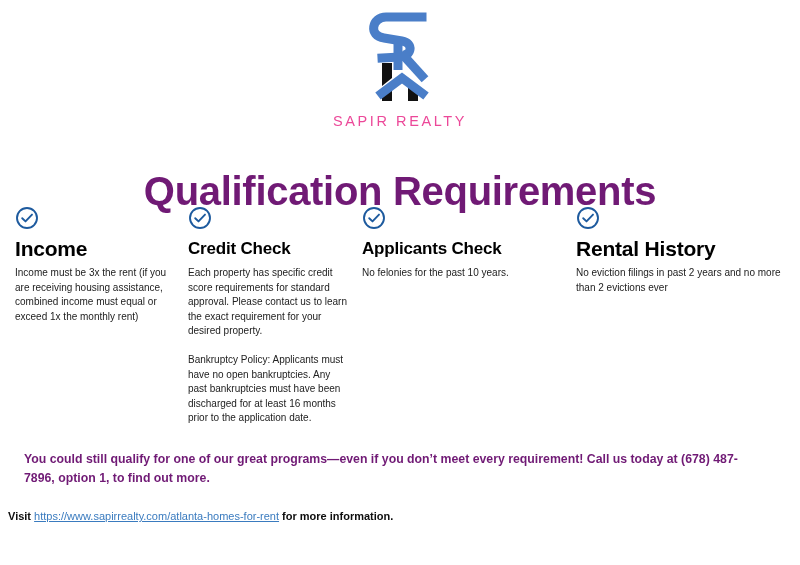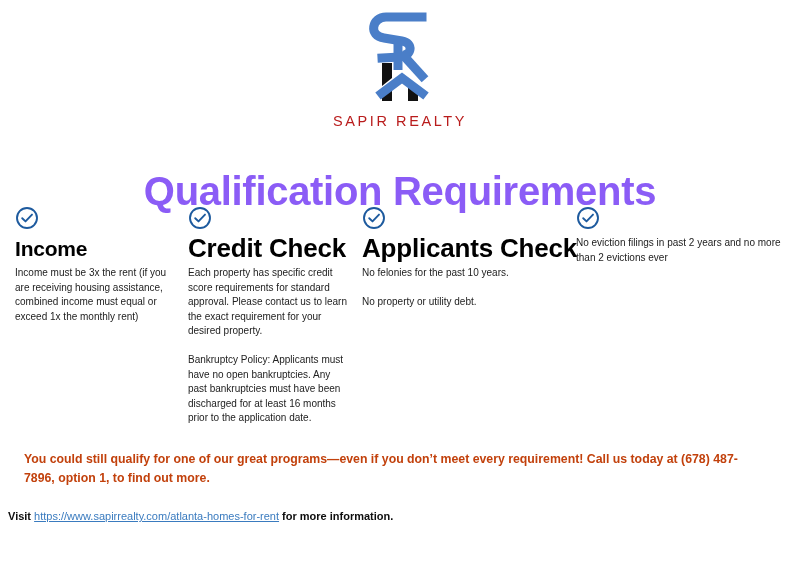--- a/index.html
+++ b/index.html
@@ -28,35 +28,35 @@
     display: block;
     margin: 0 auto;
   }
   .logo-wordmark {
     display: block;
     margin: 1px auto 0 auto;
     font-family: "Liberation Sans", sans-serif;
     font-size: 14.5px;
     font-weight: 400;
     letter-spacing: 2.6px;
-    color: #b91c1c;
+    color: #ec4899;
     line-height: 16px;
   }
 
   
   .page-title {
     position: absolute;
     left: 0;
     top: 140px;
     width: 800px;
     text-align: center;
     font-size: 40px;
     font-weight: bold;
     letter-spacing: -0.3px;
-    color: #8b5cf6;
+    color: #701a75;
     line-height: 48px;
   }
 
   
   .columns {
     position: absolute;
     left: 0;
     top: 206px;
     width: 800px;
     height: 230px;
@@ -81,40 +81,40 @@
   .col-title {
     font-size: 21px;
     font-weight: bold;
     color: #000000;
     line-height: 25px;
     margin: 0 0 5px 0;
     white-space: nowrap;
     letter-spacing: -0.2px;
   }
   .col-1 .col-title,
-  .col-2 .col-title { font-size: 26px; }
+  .col-2 .col-title { font-size: 17px; }
 
   .col-para {
     font-size: 10px;
     line-height: 14.6px;
     color: #222222;
     margin: 0 0 14px 0;
   }
   .col-para:last-child { margin-bottom: 0; }
 
   
   .cta {
     position: absolute;
     left: 24px;
     top: 450px;
     width: 740px;
     font-size: 12.3px;
     font-weight: bold;
     line-height: 19px;
-    color: #c2410c;
+    color: #701a75;
   }
   .visit-line {
     position: absolute;
     left: 8px;
     top: 507px;
     width: 700px;
     font-size: 11px;
     font-weight: bold;
     line-height: 18px;
     color: #0d0d0d;
@@ -168,28 +168,28 @@
     <p class="col-para">Bankruptcy Policy: Applicants must have no open bankruptcies. Any past bankruptcies must have been discharged for at least 16 months prior to the application date.</p>
   </div>
 
   <div class="col col-2">
     <svg class="check-icon" viewBox="0 0 24 24" aria-hidden="true">
       <circle cx="12" cy="12" r="10" fill="none" stroke="#1d5a9e" stroke-width="1.9"></circle>
       <path d="M7.2 12.2 L10.5 15.4 L17 8.6" fill="none" stroke="#1d5a9e" stroke-width="1.9" stroke-linecap="round" stroke-linejoin="round"></path>
     </svg>
     <div class="col-title">Applicants Check</div>
     <p class="col-para">No felonies for the past 10 years.</p>
-    <p class="col-para">No property or utility debt.</p>
   </div>
 
   <div class="col col-3">
     <svg class="check-icon" viewBox="0 0 24 24" aria-hidden="true">
       <circle cx="12" cy="12" r="10" fill="none" stroke="#1d5a9e" stroke-width="1.9"></circle>
       <path d="M7.2 12.2 L10.5 15.4 L17 8.6" fill="none" stroke="#1d5a9e" stroke-width="1.9" stroke-linecap="round" stroke-linejoin="round"></path>
     </svg>
+    <div class="col-title">Rental History</div>
     <p class="col-para">No eviction filings in past 2 years and no more than 2 evictions ever</p>
   </div>
 
 </div>
 
 <div class="cta">You could still qualify for one of our great programs—even if you don’t meet every requirement! Call us today at (678) 487-7896, option 1, to find out more.</div>
 
 <div class="visit-line"><span>Visit </span><a class="visit-link" href="#">https://www.sapirrealty.com/atlanta-homes-for-rent</a><span> for more information.</span></div>
 
 </body></html>

